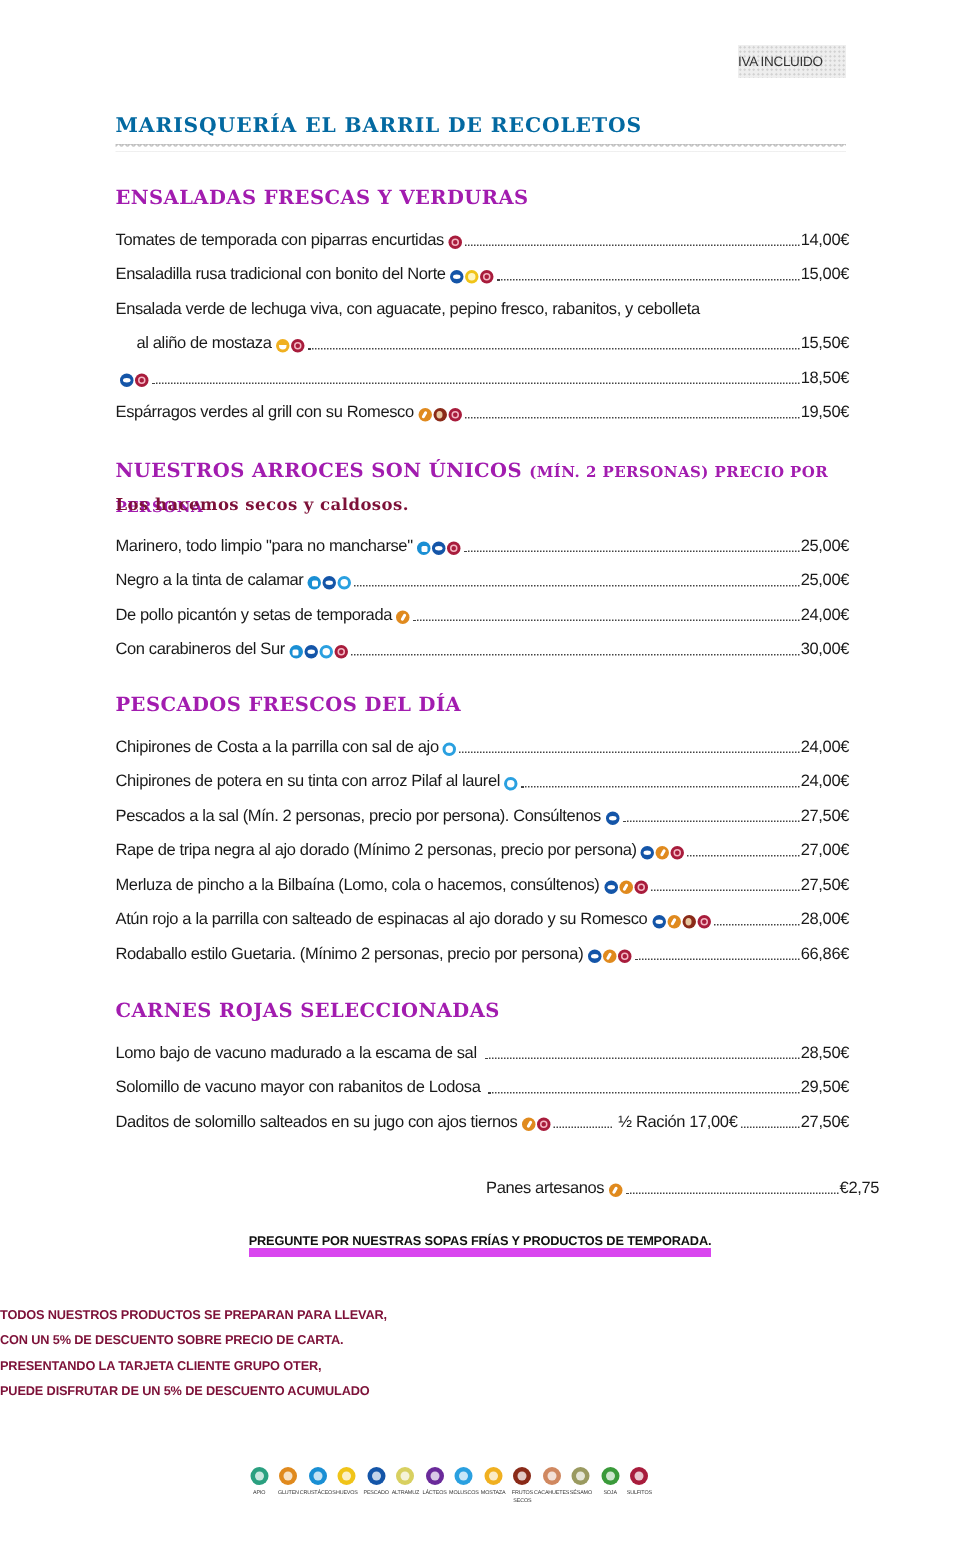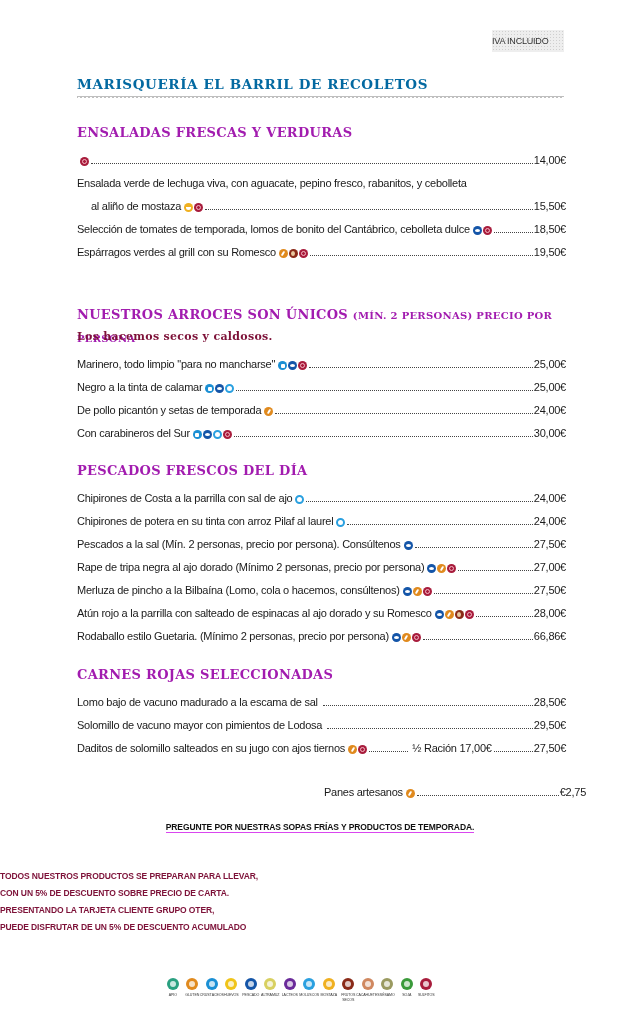--- a/index.html
+++ b/index.html
@@ -53,21 +53,21 @@
   .a.huevos::after { content: ""; position: absolute; left: 2px; top: 2px; width: 5px; height: 5px;
                      background: #fff6c0; border-radius: 50%; }
   .a.gluten::after { content: ""; position: absolute; left: 3.5px; top: 2px; width: 2px; height: 5px;
                      background: #fff; transform: rotate(30deg); border-radius: 1px; }
   .a.mostaza::after { content: ""; position: absolute; left: 2px; top: 4px; width: 5px; height: 3px;
                       background: #fff; border-radius: 0 0 3px 3px; }
   .bread { position: absolute; left: 304px; top: 776px; width: 262px; margin-left: 20px; }
   .notice { position: absolute; left: 0; width: 640px; text-align: center; font-weight: bold;
             font-size: 8.5px; letter-spacing: -0.1px; }
   .notice.ask { top: 822px; color: #111; }
-  .notice.ask span { border-bottom: 1px solid #d946ef; }
+  .notice.ask span { border-bottom: 6px solid #d946ef; }
   .takeaway { position: absolute; left: 0; width: 640px; top: 868px; text-align: left;
               color: #7d1138; font-weight: bold; font-size: 8.5px; line-height: 17px; letter-spacing: -0.1px; }
   .legend { position: absolute; left: 163px; top: 978px; display: flex; gap: 0px; }
   .lg { width: 19.5px; display: flex; flex-direction: column; align-items: center; }
   .lg .c { width: 12px; height: 12px; border-radius: 50%; position: relative; }
   .lg .c::after { content: ""; position: absolute; left: 3px; top: 3px; width: 6px; height: 6px;
                   background: rgba(255,255,255,0.75); border-radius: 50%; }
   .lg .t { font-size: 3.6px; color: #333; margin-top: 3px; text-align: center; line-height: 4.5px;
            letter-spacing: -0.1px; white-space: pre-line; }
 </style>
@@ -75,40 +75,50 @@
 <body>
 
 <div class="iva">IVA INCLUIDO</div>
 <div class="brand">MARISQUERÍA EL BARRIL DE RECOLETOS</div>
 <div class="zigzag"></div>
 
 <div class="section" style="top:122px">
   <div class="sec-title">ENSALADAS FRESCAS Y VERDURAS</div>
   <div id="s0">
       <div class="row">
+        <span class="name">Tomates de temporada con piparras encurtidas</span>
         <span class="ic">
           <span class="a sulfitos"></span>
         </span>
         <span class="dots"></span>
         <span class="price">14,00€</span>
+      </div>
+      <div class="row">
+        <span class="name">Ensaladilla rusa tradicional con bonito del Norte</span>
+        <span class="ic">
+          <span class="a pescado"></span>
+          <span class="a huevos"></span>
+          <span class="a sulfitos"></span>
+        </span>
+        <span class="dots"></span>
+        <span class="price">15,00€</span>
       </div>
       <div class="row">
         <span class="name">Ensalada verde de lechuga viva, con aguacate, pepino fresco, rabanitos, y cebolleta</span>
       </div>
       <div class="row cont">
         <span class="name">al aliño de mostaza</span>
         <span class="ic">
           <span class="a mostaza"></span>
           <span class="a sulfitos"></span>
         </span>
         <span class="dots"></span>
         <span class="price">15,50€</span>
       </div>
       <div class="row">
-        <span class="name">Selección de tomates de temporada, lomos de bonito del Cantábrico, cebolleta dulce</span>
         <span class="ic">
           <span class="a pescado"></span>
           <span class="a sulfitos"></span>
         </span>
         <span class="dots"></span>
         <span class="price">18,50€</span>
       </div>
       <div class="row">
         <span class="name">Espárragos verdes al grill con su Romesco</span>
         <span class="ic">
@@ -245,21 +255,21 @@
 <div class="section" style="top:664px">
   <div class="sec-title">CARNES ROJAS SELECCIONADAS</div>
   <div id="s3">
       <div class="row">
         <span class="name">Lomo bajo de vacuno madurado a la escama de sal</span>
         <span class="ic"></span>
         <span class="dots"></span>
         <span class="price">28,50€</span>
       </div>
       <div class="row">
-        <span class="name">Solomillo de vacuno mayor con pimientos de Lodosa</span>
+        <span class="name">Solomillo de vacuno mayor con rabanitos de Lodosa</span>
         <span class="ic"></span>
         <span class="dots"></span>
         <span class="price">29,50€</span>
       </div>
       <div class="row">
         <span class="name">Daditos de solomillo salteados en su jugo con ajos tiernos</span>
         <span class="ic">
           <span class="a gluten"></span>
           <span class="a sulfitos"></span>
         </span>

